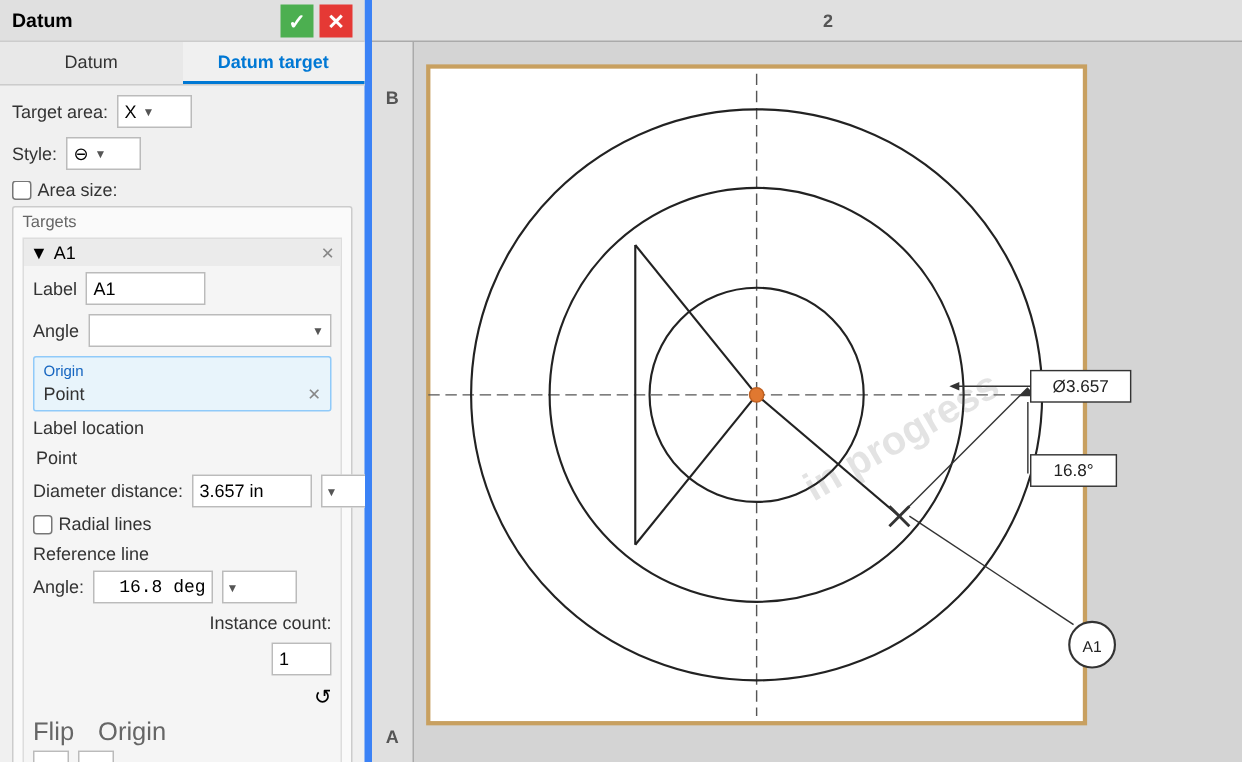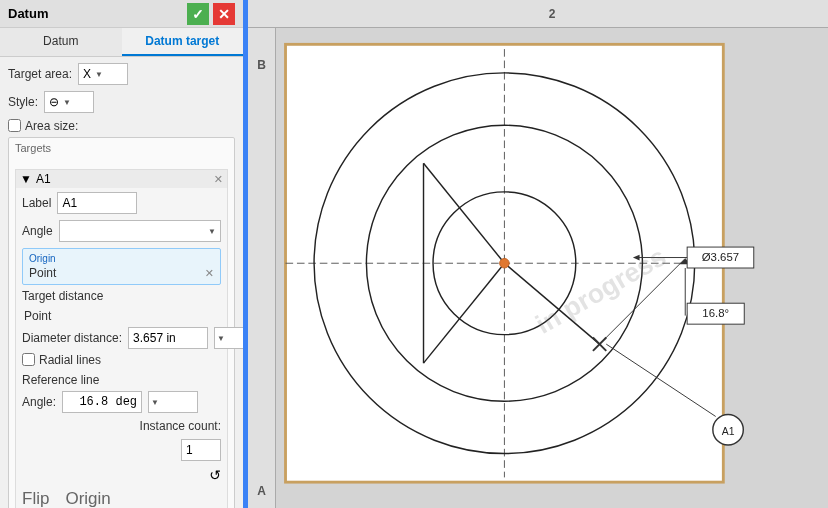--- a/index.html
+++ b/index.html
@@ -120,21 +120,21 @@
     
     .targets-section {
       border: 1px solid #ccc;
       background: #fafafa;
       border-radius: 2px;
       padding: 4px 6px;
     }
     .targets-title {
       font-size: 11px;
       color: #666;
-      margin-bottom: 15px;
+      margin-bottom: 4px;
     }
     .target-item {
       background: #f5f5f5;
       border: 1px solid #ddd;
     }
     .target-item-header {
       display: flex;
       align-items: center;
       justify-content: space-between;
       padding: 2px 4px;
@@ -176,21 +176,21 @@
     }
     .origin-x {
       font-size: 11px;
       color: #888;
       cursor: pointer;
     }
 
     
     .checkbox-row {
       display: flex;
-      align-items: flex-start;
+      align-items: flex-end;
       gap: 4px;
     }
     input[type="checkbox"] {
       width: 13px; height: 13px;
     }
 
     
     .diameter-row {
       display: flex;
       align-items: center;
@@ -380,21 +380,21 @@
 
           <div class="origin-box">
             <div class="origin-label">Origin</div>
             <div class="origin-value-row">
               <span class="origin-value">Point</span>
               <span class="origin-x">✕</span>
             </div>
           </div>
 
           <div class="form-row">
-            <span class="form-label">Target distance</span>
+            <span class="form-label">Label location</span>
           </div>
           <div style="color:#333;padding-left:2px;">Point</div>
 
           <div class="diameter-row">
             <span class="form-label">Diameter distance:</span>
             <input type="text" class="diameter-input" value="3.657 in" style="">
             <div class="select-with-arrow" style="width:24px;padding:0 2px;">
               <span class="arrow">▼</span>
             </div>
           </div>

